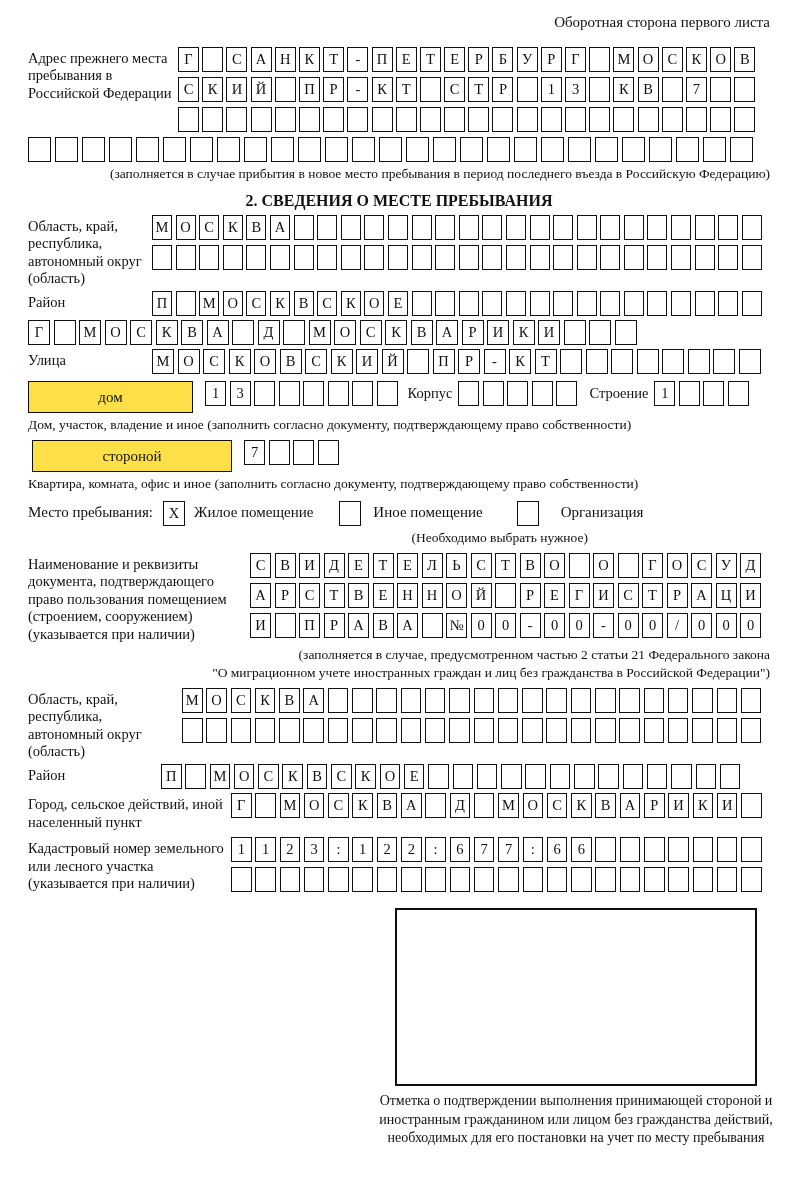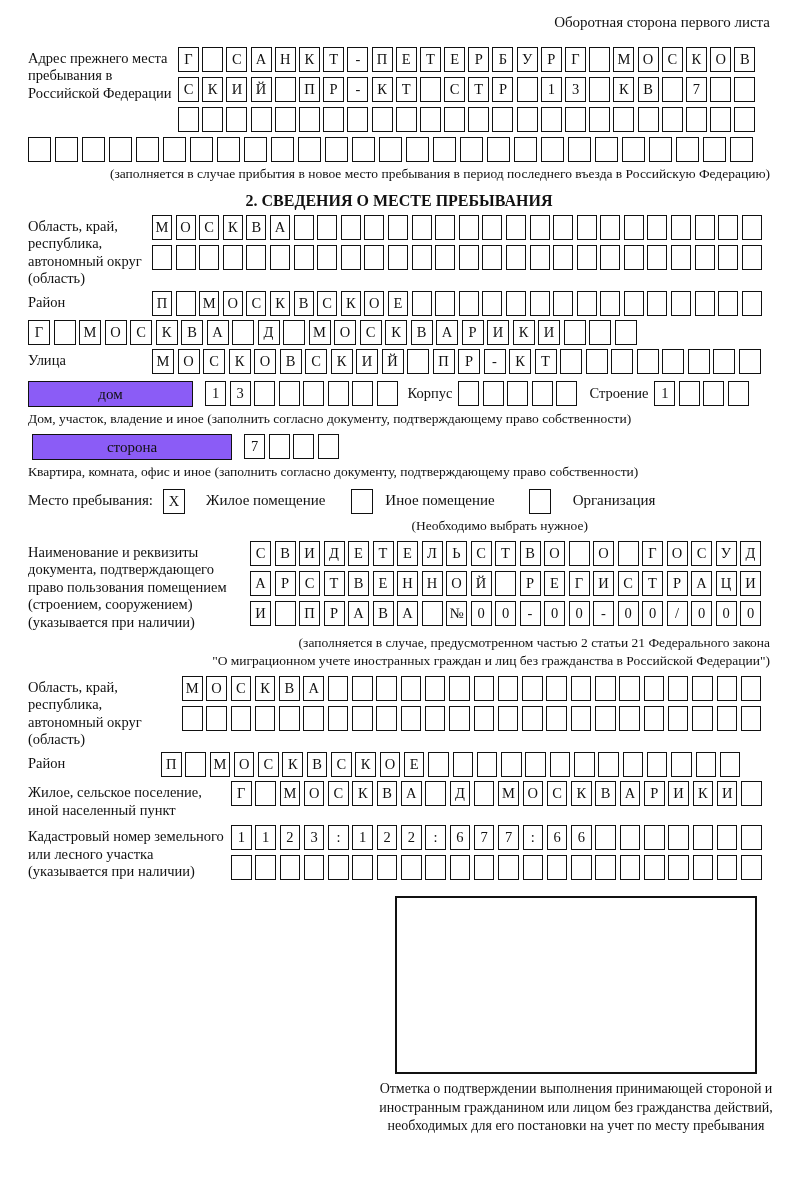--- a/index.html
+++ b/index.html
@@ -29,22 +29,22 @@
   .cr-b{gap:4px;}   .cr-b .cell{width:23px;}
   .cr-c{gap:3.6px;} .cr-c .cell{width:20px;}
   .cr-d{gap:3.5px;} .cr-d .cell{width:22px;}
   .cr-e{gap:3.5px;} .cr-e .cell{width:21px;}
   .cr-f{gap:3.8px;} .cr-f .cell{width:20.5px;}
   .note{font-size:13.5px;text-align:right;margin-top:4px;line-height:1.25;}
   .note-left{font-size:13.5px;margin-top:4px;line-height:1.25;}
   .sect-title{text-align:center;font-weight:bold;font-size:16px;margin:9px 0 5px 0;}
   .sub-title{text-align:center;font-weight:bold;font-size:15.5px;margin:12px 0 6px 0;}
   .wbox{
-    box-sizing:border-box;border:1.6px solid #111;height:26px;
-    display:flex;align-items:center;justify-content:center;font-size:15px;background:#8b5cf6;flex:0 0 auto;
+    box-sizing:border-box;border:1.6px solid #111;height:32px;
+    display:flex;align-items:center;justify-content:center;font-size:15px;background:#fde047;flex:0 0 auto;
   }
   .inline-lbl{font-size:14.5px;padding-top:4px;flex:0 0 auto;}
   .chk{
     box-sizing:border-box;width:22px;height:25px;border:1.6px solid #111;
     display:flex;align-items:center;justify-content:center;font-size:14.5px;flex:0 0 auto;background:#fff;
   }
   .stayrow{display:flex;align-items:flex-start;margin-top:8px;font-size:15px;}
   .stayrow .lbl{padding-top:3px;}
   .stamp-box{width:362px;height:178px;border:2px solid #111;box-sizing:border-box;margin:16px 0 6px 367px;background:#fff;}
   .stamp-cap{width:400px;margin-left:348px;text-align:center;font-size:14px;line-height:1.32;}
@@ -349,34 +349,34 @@
     <div class="cells cr-e">
         <span class="cell">1</span>
         <span class="cell"></span>
         <span class="cell"></span>
         <span class="cell"></span>
       </div>
   </div>
   <div class="note-left">Дом, участок, владение и иное (заполнить согласно документу, подтверждающему право собственности)</div>
 
   <div class="frow" style="margin-top:6px;">
-    <div class="wbox" style="width:200px;margin-left:4px;">сторона</div>
+    <div class="wbox" style="width:200px;margin-left:4px;">стороной</div>
     <div class="cells cr-e" style="margin-left:12px;">
         <span class="cell">7</span>
         <span class="cell"></span>
         <span class="cell"></span>
         <span class="cell"></span>
       </div>
   </div>
   <div class="note-left">Квартира, комната, офис и иное (заполнить согласно документу, подтверждающему право собственности)</div>
 
   <div class="stayrow">
     <span class="lbl">Место пребывания:</span>
     <span class="chk" style="margin-left:10px;">X</span>
-    <span class="lbl" style="margin-left:21px;">Жилое помещение</span>
+    <span class="lbl" style="margin-left:9px;">Жилое помещение</span>
     <span class="chk" style="margin-left:26px;"></span>
     <span class="lbl" style="margin-left:12px;">Иное помещение</span>
     <span class="chk" style="margin-left:34px;"></span>
     <span class="lbl" style="margin-left:22px;">Организация</span>
   </div>
   <div class="note" style="width:420px;margin-left:140px;">(Необходимо выбрать нужное)</div>
 
   <div class="frow" style="margin-top:6px;">
     <div class="flabel w222">Наименование и реквизиты документа, подтверждающего право пользования помещением (строением, сооружением) (указывается при наличии)</div>
     <div class="cellstack">
@@ -537,21 +537,21 @@
         <span class="cell"></span>
         <span class="cell"></span>
         <span class="cell"></span>
         <span class="cell"></span>
         <span class="cell"></span>
         <span class="cell"></span>
       </div>
   </div>
 
   <div class="frow">
-    <div class="flabel w203">Жилое, сельское поселение, иной населенный пункт</div>
+    <div class="flabel w203">Город, сельское действий, иной населенный пункт</div>
     <div class="cells cr-f">
         <span class="cell">Г</span>
         <span class="cell"></span>
         <span class="cell">М</span>
         <span class="cell">О</span>
         <span class="cell">С</span>
         <span class="cell">К</span>
         <span class="cell">В</span>
         <span class="cell">А</span>
         <span class="cell"></span>

